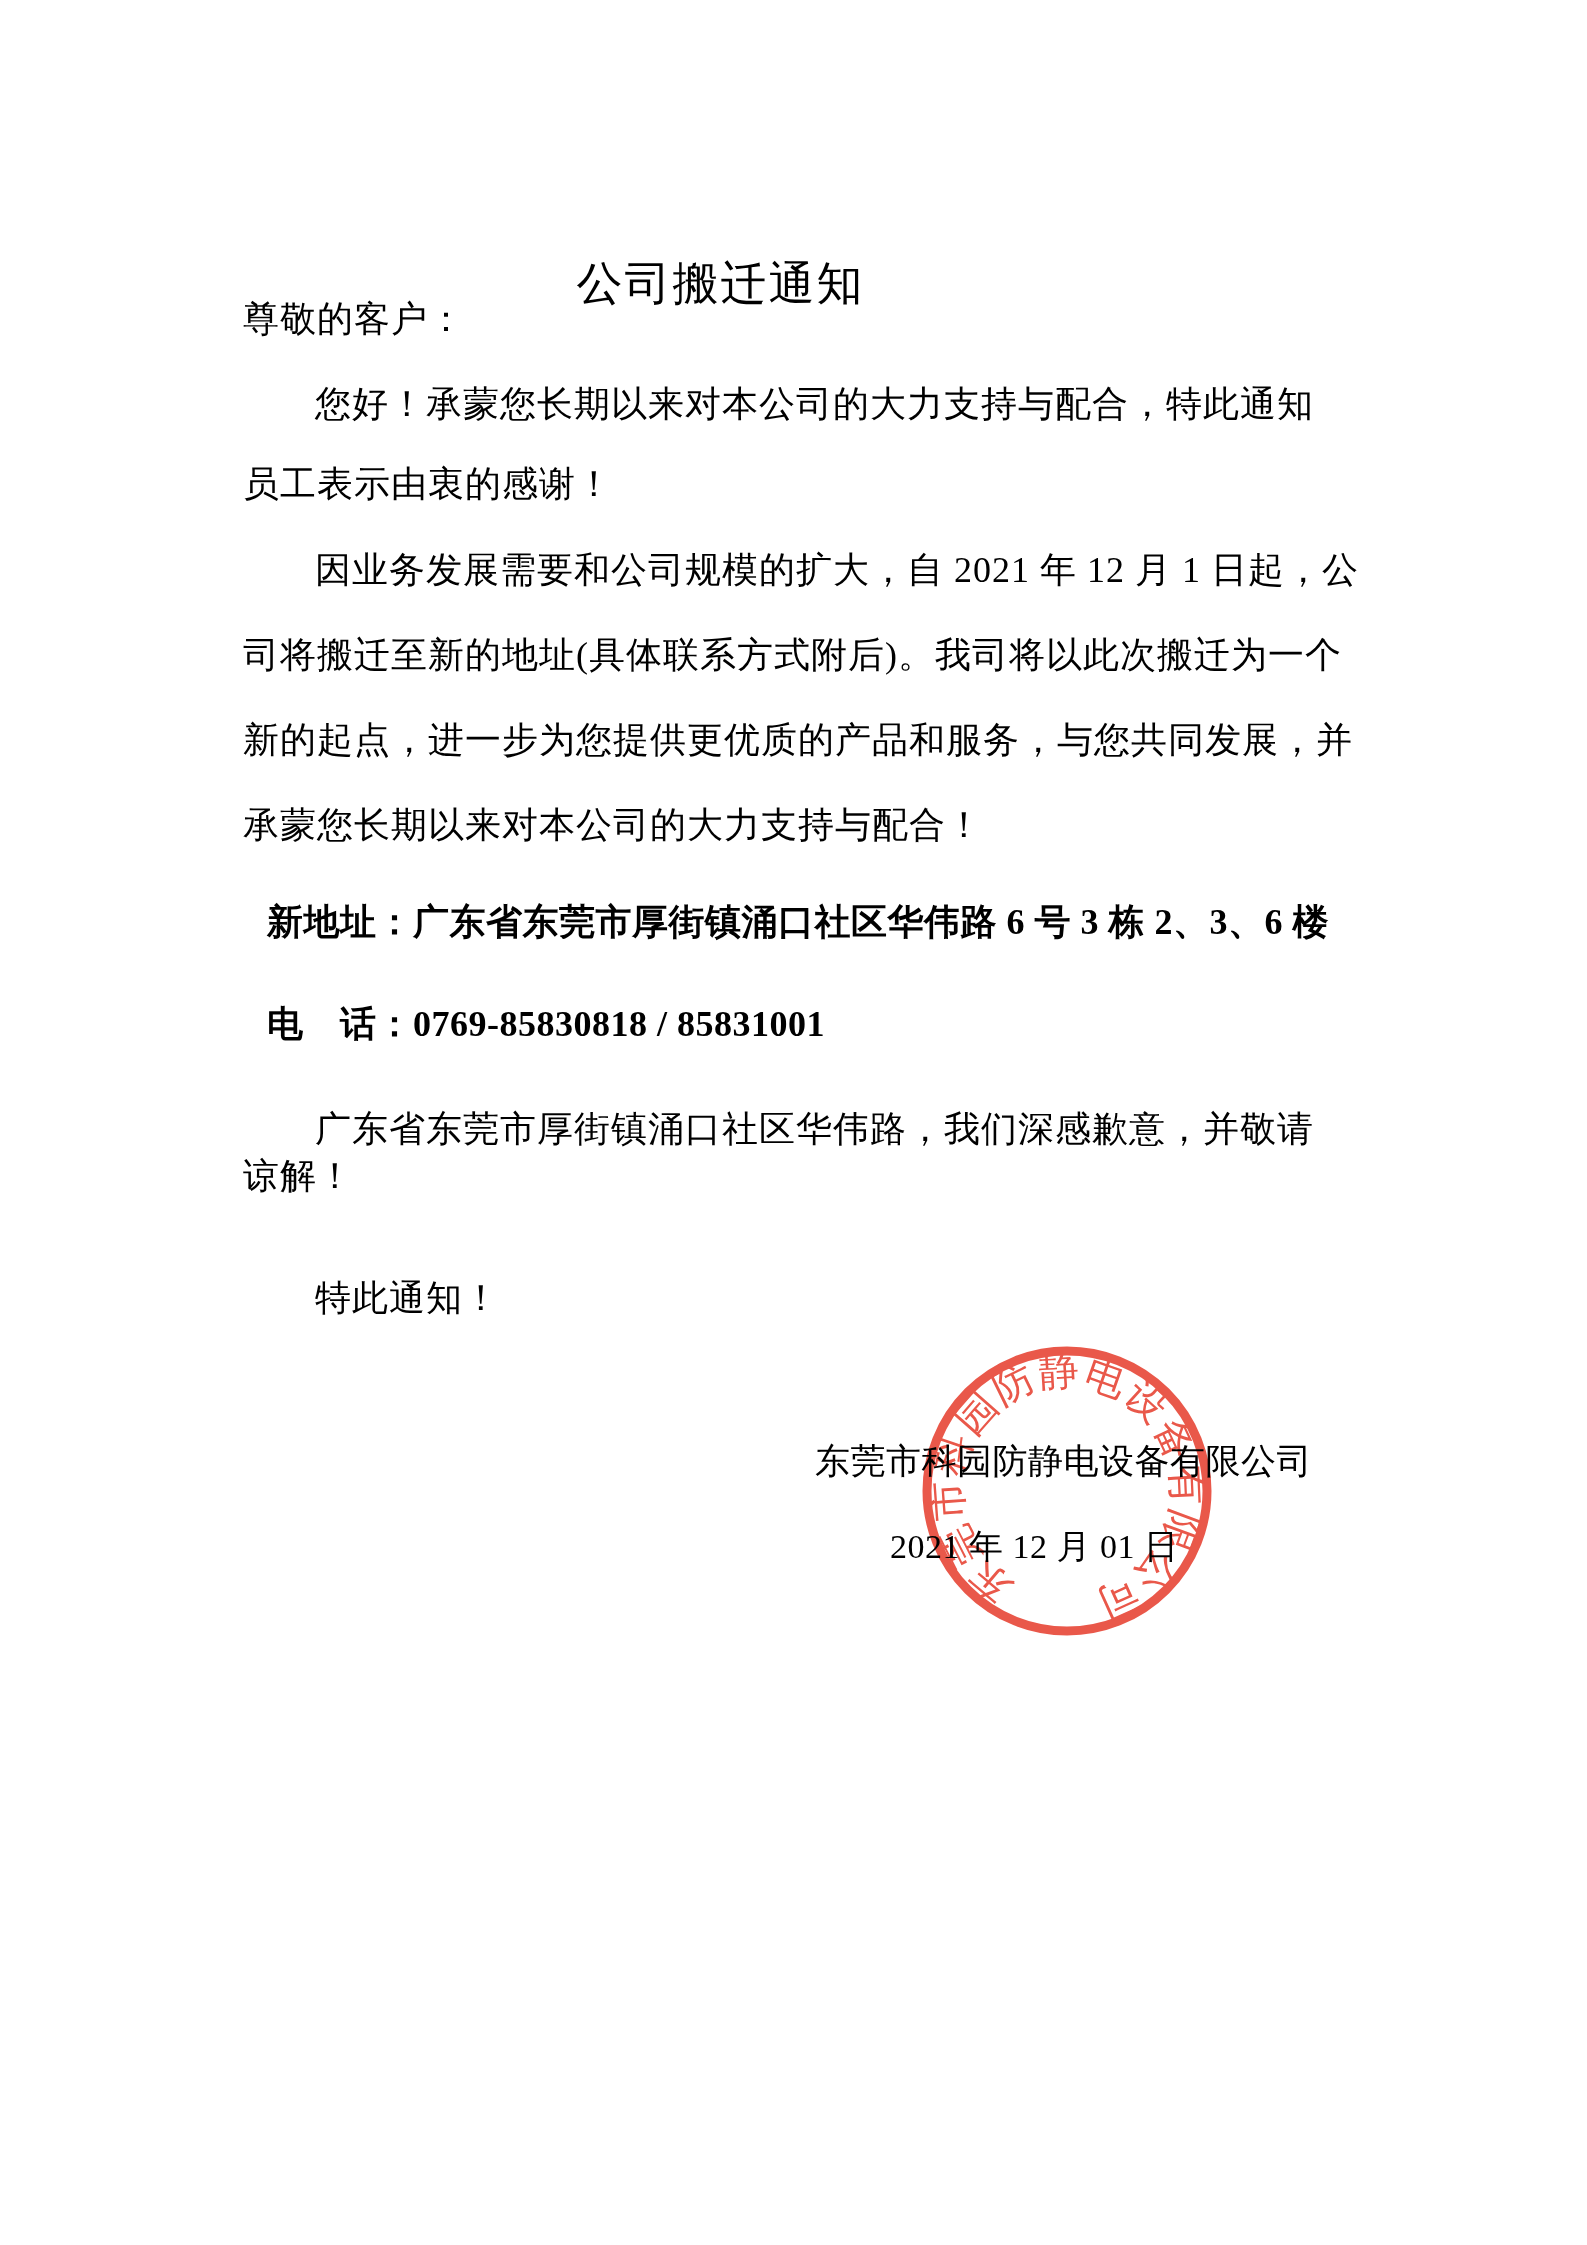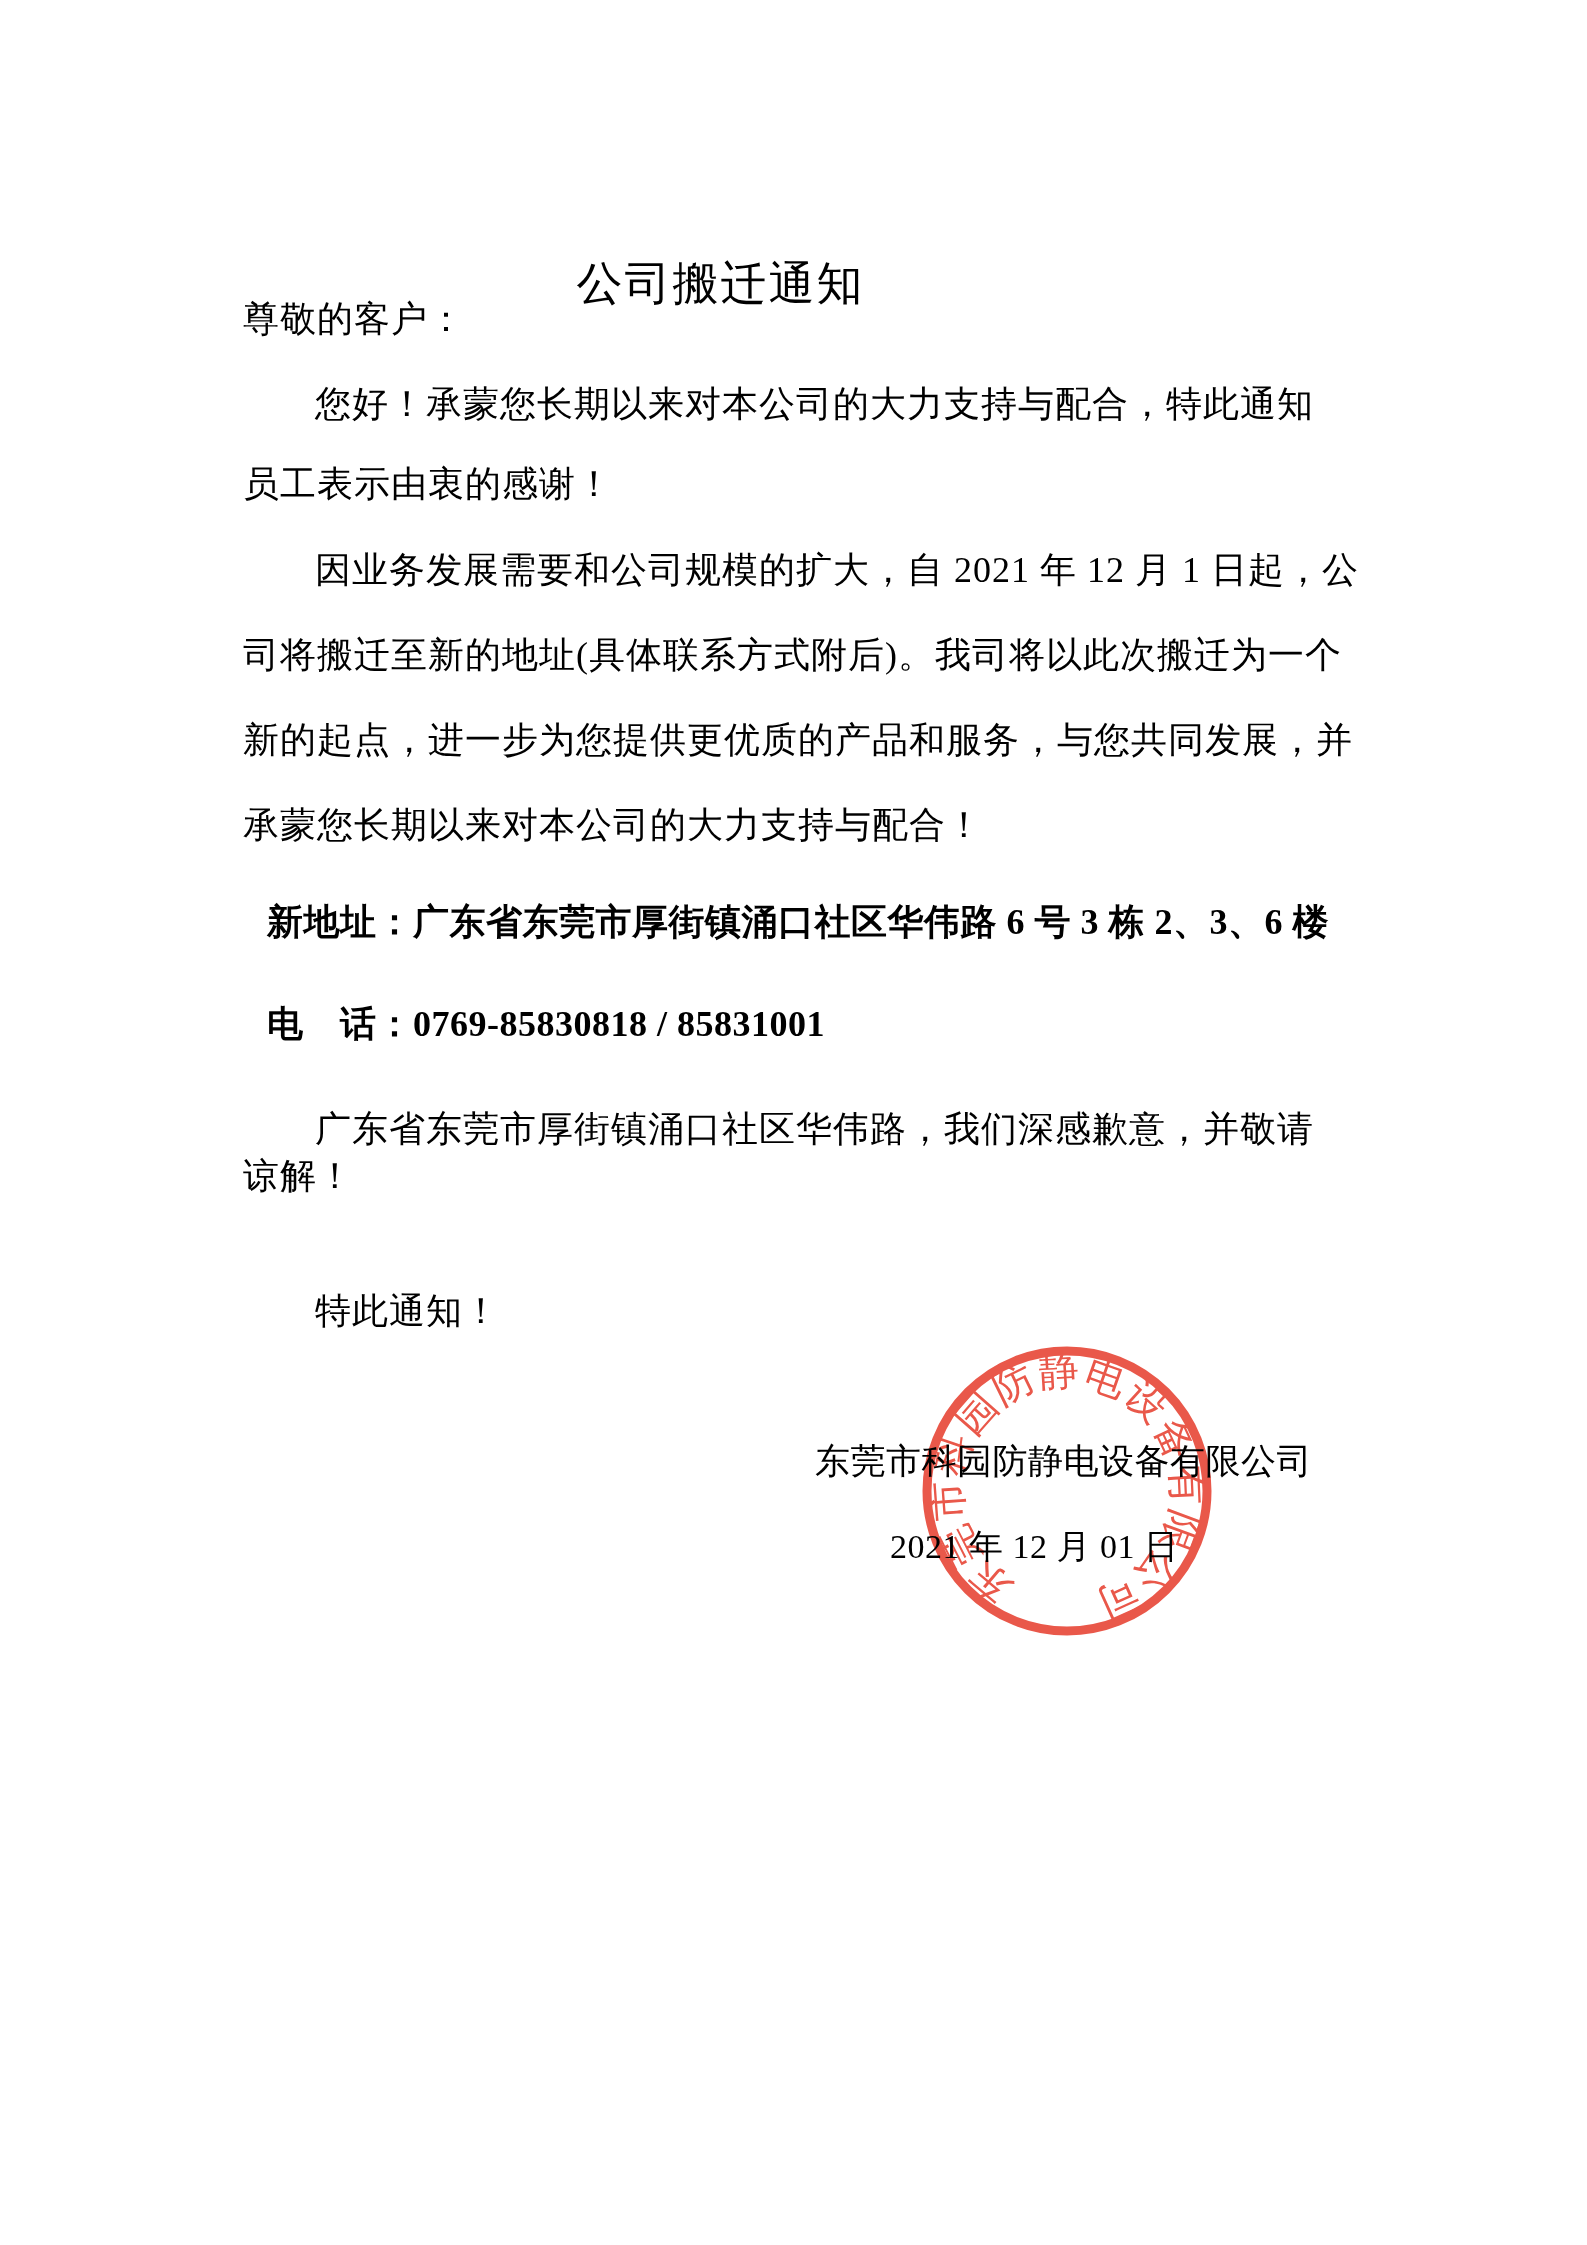--- a/index.html
+++ b/index.html
@@ -60,21 +60,21 @@
   <div class="line" style="left:315px;top:550px;">因业务发展需要和公司规模的扩大，自 2021 年 12 月 1 日起，公</div>
   <div class="line" style="left:243px;top:635px;">司将搬迁至新的地址(具体联系方式附后)。我司将以此次搬迁为一个</div>
   <div class="line" style="left:243px;top:720px;">新的起点，进一步为您提供更优质的产品和服务，与您共同发展，并</div>
   <div class="line" style="left:243px;top:805px;">承蒙您长期以来对本公司的大力支持与配合！</div>
 
   <div class="line bold" style="left:267px;top:902px;">新地址：广东省东莞市厚街镇涌口社区华伟路 6 号 3 栋 2、3、6 楼</div>
   <div class="line bold" style="left:267px;top:1004px;">电　话：0769-85830818 / 85831001</div>
 
   <div class="line" style="left:315px;top:1109px;">广东省东莞市厚街镇涌口社区华伟路，我们深感歉意，并敬请</div>
   <div class="line" style="left:243px;top:1156px;">谅解！</div>
-  <div class="line" style="left:315px;top:1278px;margin-top:13px;">特此通知！</div>
+  <div class="line" style="left:315px;top:1278px;">特此通知！</div>
 
   <div class="sig" style="left:815px;top:1443px;font-size:35px;">东莞市科园防静电设备有限公司</div>
   <div class="sig" style="left:890px;top:1528px;">2021 年 12 月 01 日</div>
 
   <svg class="stamp" viewBox="0 0 300 300" aria-hidden="true">
     <circle cx="150" cy="150" r="140" fill="none" stroke-width="9" stroke="#e8493a"></circle>
     <path id="sealTextArc" d="M 113.7 249.6 A 106 106 0 1 1 186.3 249.6" fill="none"></path>
     <text font-size="40" letter-spacing="2" transform="rotate(8 150 150)" fill="#e8493a">
       <textPath href="#sealTextArc" startOffset="50%" text-anchor="middle">东莞市科园防静电设备有限公司</textPath>
     </text>

